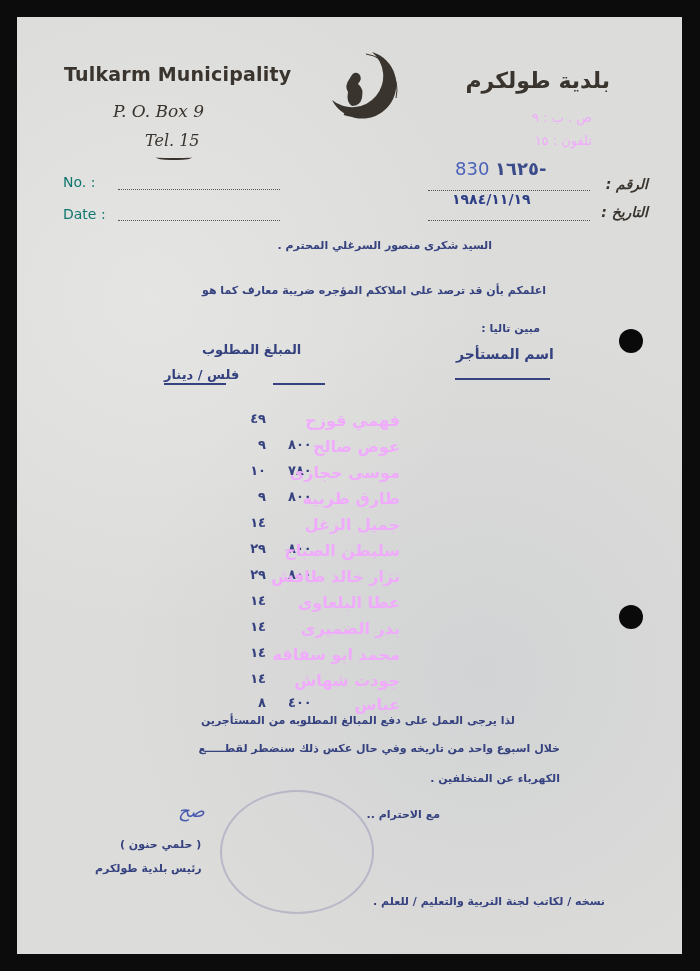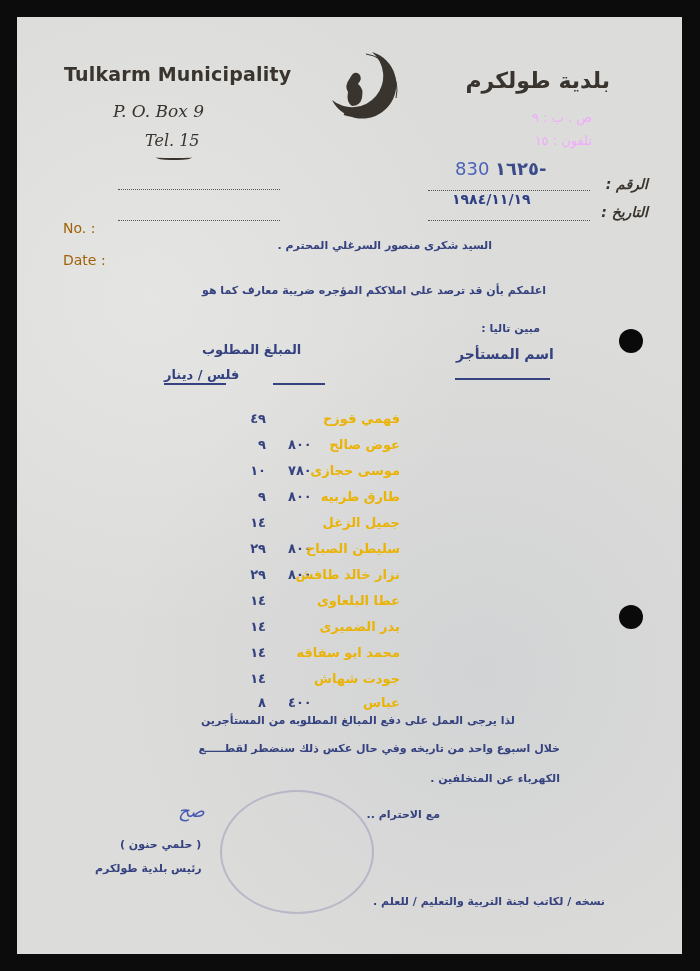--- a/index.html
+++ b/index.html
@@ -4,37 +4,37 @@
 <style>
   html,body{margin:0;padding:0;}
   body{width:700px;height:971px;background:#0c0c0c;position:relative;overflow:hidden;font-family:"DejaVu Sans",sans-serif;}
   .page{position:absolute;left:17px;top:17px;width:665px;height:937px;background:#dcdcda;
     background-image:radial-gradient(circle at 20% 30%,rgba(255,255,255,.25),transparent 40%),radial-gradient(circle at 70% 70%,rgba(180,185,195,.25),transparent 45%);}
   .hole{position:absolute;width:24px;height:24px;border-radius:50%;background:#0a0a0a;}
   .en-title{position:absolute;left:64px;top:63px;font:bold 19px "DejaVu Sans",sans-serif;color:#3a342e;letter-spacing:.2px;}
   .en-pobox{position:absolute;left:113px;top:101px;font:italic 17px "DejaVu Serif",serif;color:#3a342e;}
   .en-tel{position:absolute;left:145px;top:131px;font:italic 16px "DejaVu Serif",serif;color:#3a342e;}
   .en-tel-swash{position:absolute;left:156px;top:153px;width:36px;height:5px;border-bottom:2px solid #3a342e;border-radius:0 0 40% 40%;}
-  .en-field{position:absolute;left:63px;font:14px "DejaVu Sans",sans-serif;color:#a16207;margin-top:46px;}
+  .en-field{position:absolute;left:63px;font:14px "DejaVu Sans",sans-serif;color:#0f766e;}
   .en-dots{position:absolute;left:118px;width:162px;border-bottom:1px dotted #5a5450;}
   .logo{position:absolute;left:326px;top:48px;width:76px;height:76px;}
   .ar{direction:rtl;font-family:"DejaVu Sans",sans-serif;position:absolute;white-space:nowrap;}
   .ar-title{right:90px;top:68px;font-size:22px;font-weight:bold;color:#3a342e;}
   .ar-small{font-size:13px;color:#f0abfc;}
   .ar-label{font-size:14px;font-weight:bold;color:#3a342e;font-style:italic;}
   .ar-dots{position:absolute;left:428px;width:162px;border-bottom:1px dotted #5a5450;}
   .ref{position:absolute;left:455px;top:158px;font:18px "DejaVu Sans",sans-serif;color:#4a62b8;direction:ltr;}
   .ref-num{color:#3c4c8a;font-weight:bold;}
   .date{position:absolute;left:452px;top:191px;font:bold 14px "DejaVu Sans",sans-serif;color:#2f3f86;letter-spacing:3px;}
   .ink{color:#35427f;}
   .body-text{font-size:11px;font-weight:bold;}
   .col-head{font-size:13px;font-weight:bold;color:#35427f;position:absolute;white-space:nowrap;}
   .u{position:absolute;border-bottom:2px solid #35427f;}
   .row{position:absolute;height:22px;left:0;width:560px;margin-top:13px;}
-  .row .name{position:absolute;right:160px;direction:rtl;font-size:13px;font-weight:bold;color:#eab308;white-space:nowrap;}
+  .row .name{position:absolute;right:160px;direction:rtl;font-size:16px;font-weight:bold;color:#f0abfc;white-space:nowrap;}
   .row .dinar{position:absolute;left:230px;width:36px;text-align:right;font-size:13px;font-weight:bold;color:#35427f;letter-spacing:2px;}
   .row .fils{position:absolute;left:288px;width:44px;text-align:left;font-size:13px;font-weight:bold;color:#35427f;letter-spacing:2px;}
   .stamp{position:absolute;left:220px;top:790px;width:150px;height:120px;border:2px solid rgba(120,120,170,.35);border-radius:50%;}
   .initial{position:absolute;left:178px;top:800px;font:italic 18px "DejaVu Serif",serif;color:#4a5ab0;}
 </style>
 </head>
 <body>
 
 <div class="page">
 </div>

